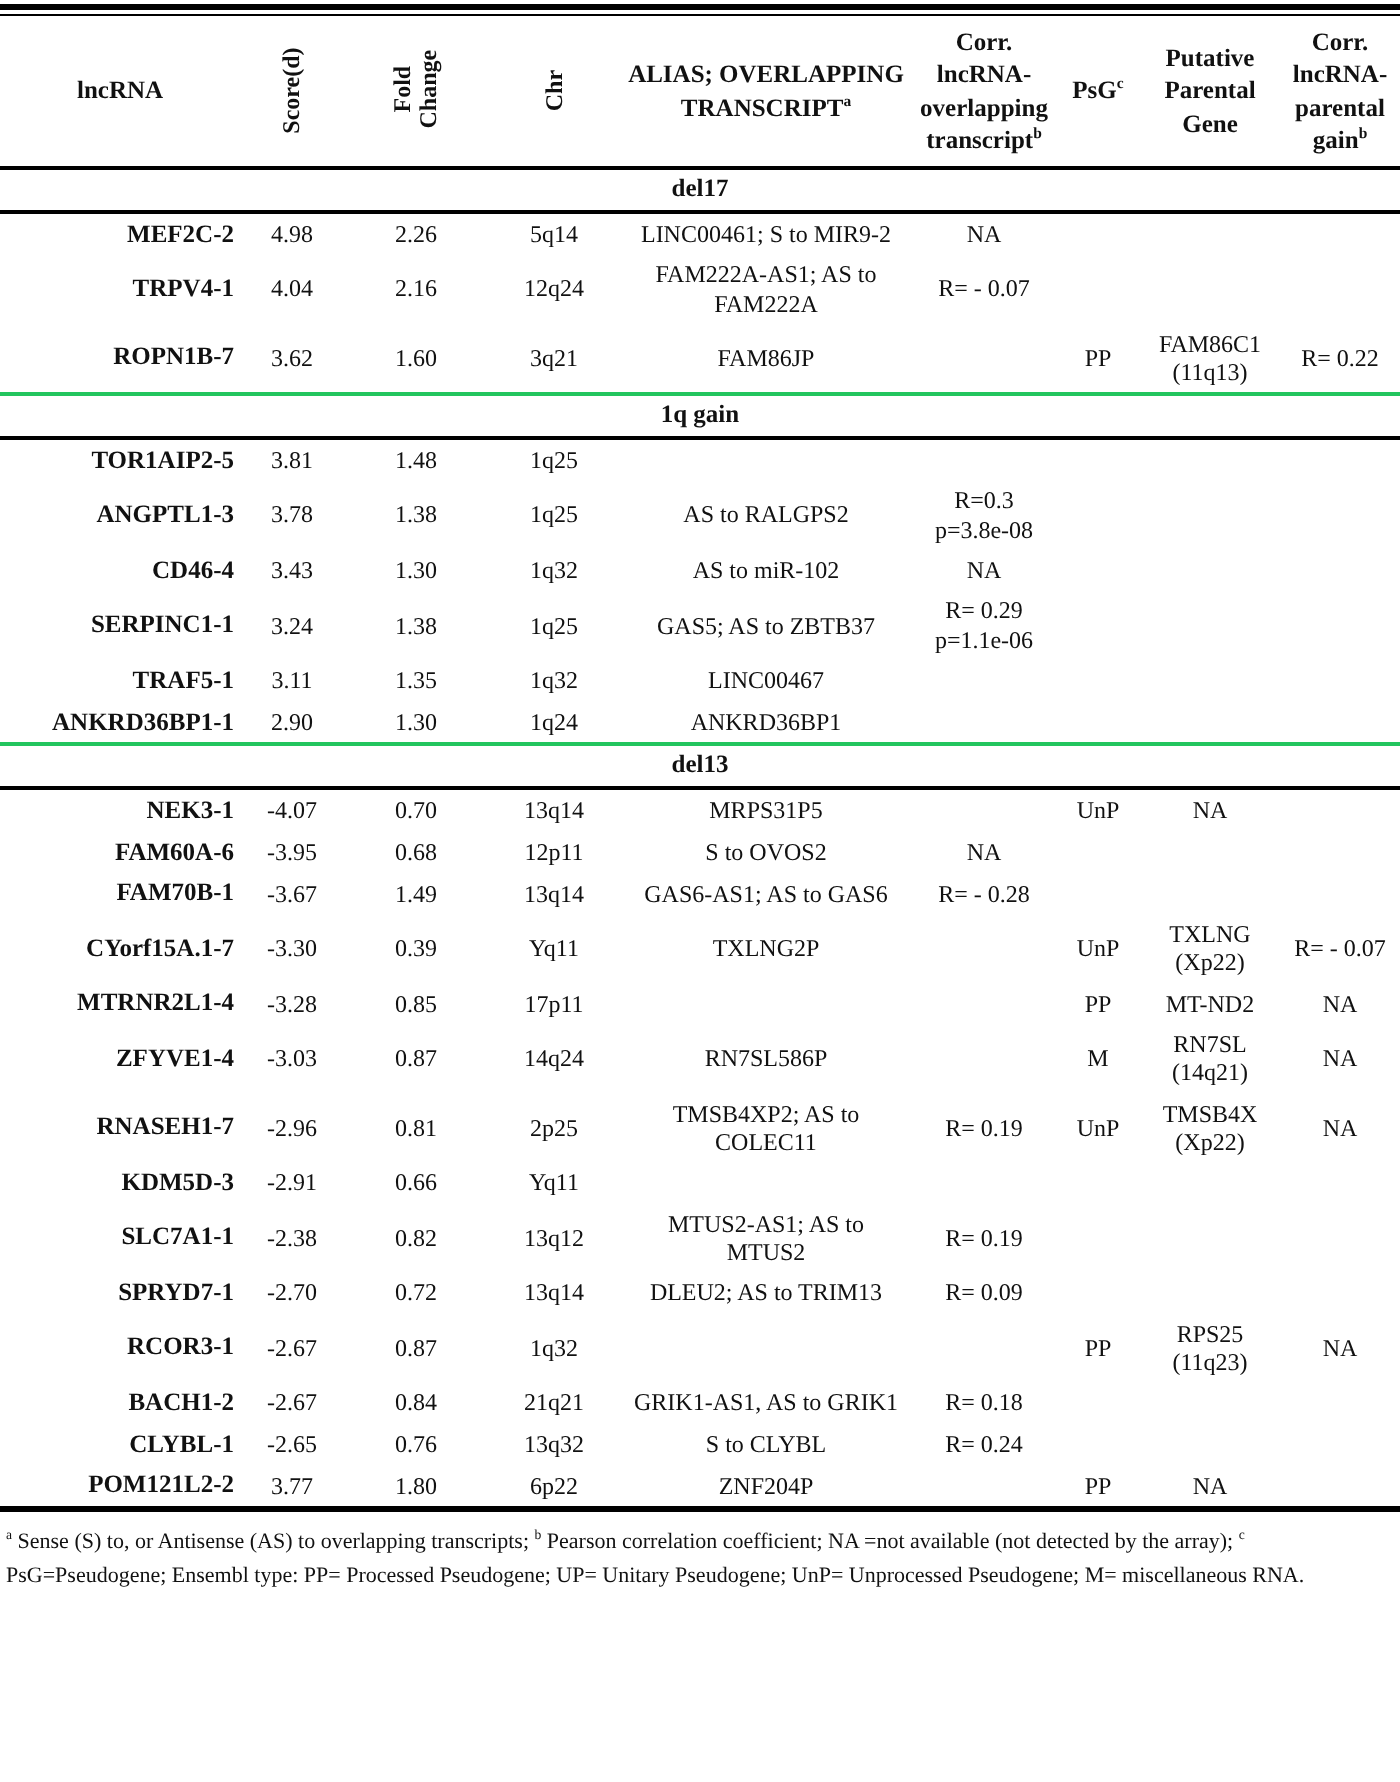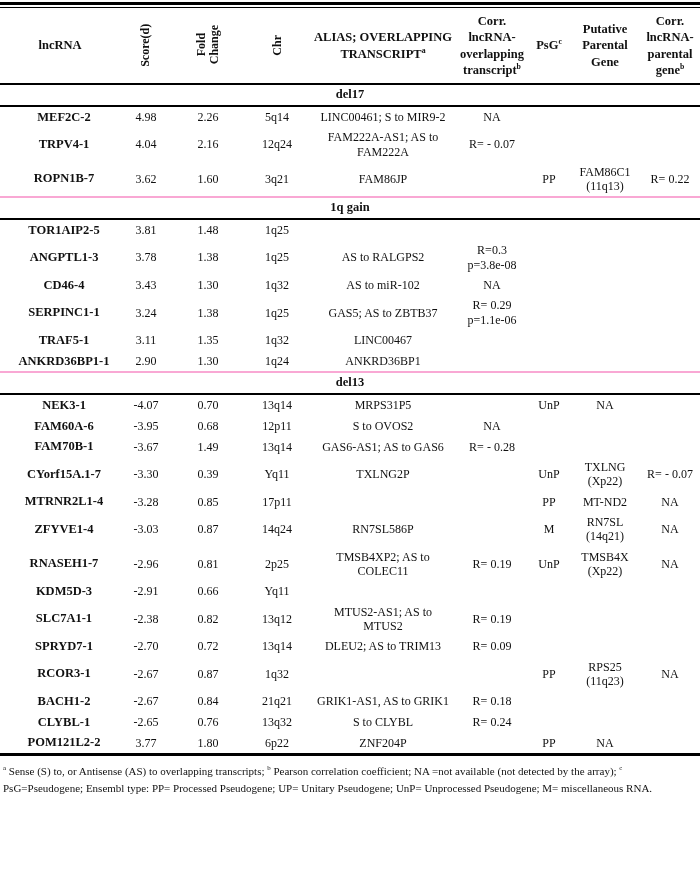--- a/index.html
+++ b/index.html
@@ -42,39 +42,39 @@
     box-sizing: border-box;
   }
   th.rot .vtext {
     display: inline-block;
     transform: rotate(-90deg);
     white-space: pre-line;
     line-height: 1.05;
     font-size: 12px;
   }
   tr.section-row td {
-    border-top: 2px solid #f9a8d4;
+    border-top: 2px solid #22c55e;
     border-bottom: 2px solid #000;
     text-align: center;
     font-weight: bold;
     font-size: 12.5px;
     padding: 2px 2px;
     line-height: 1.25;
   }
   tbody td {
     font-size: 12px;
     text-align: center;
     vertical-align: middle;
     padding: 3px 3px;
     line-height: 1.18;
     white-space: pre-line;
     box-sizing: border-box;
   }
   tbody td.name {
-    text-align: center;
+    text-align: right;
     font-weight: bold;
     padding-left: 11px;
     white-space: nowrap;
     font-size: 12.5px;
   }
   sup {
     font-size: 0.62em;
     line-height: 0;
   }
   .footnote {
@@ -106,21 +106,21 @@
       <tr>
         <th><span>lncRNA</span></th>
         <th class="rot"><div class="vtext">Score(d)</div></th>
         <th class="rot"><div class="vtext">Fold
 Change</div></th>
         <th class="rot"><div class="vtext">Chr</div></th>
         <th><span>ALIAS; OVERLAPPING TRANSCRIPT</span><sup>a</sup></th>
         <th><span>Corr. lncRNA-overlapping transcript</span><sup>b</sup></th>
         <th><span>PsG</span><sup>c</sup></th>
         <th><span>Putative Parental Gene</span></th>
-        <th><span>Corr. lncRNA-parental gene</span><sup>b</sup></th>
+        <th><span>Corr. lncRNA-parental gain</span><sup>b</sup></th>
       </tr>
     </thead>
     <tbody id="table-body">
         <tr class="section-row">
           <td colspan="9">del17</td>
         </tr>
         <tr>
           <td class="name">MEF2C-2</td>
           <td>4.98</td>
           <td>2.26</td>

